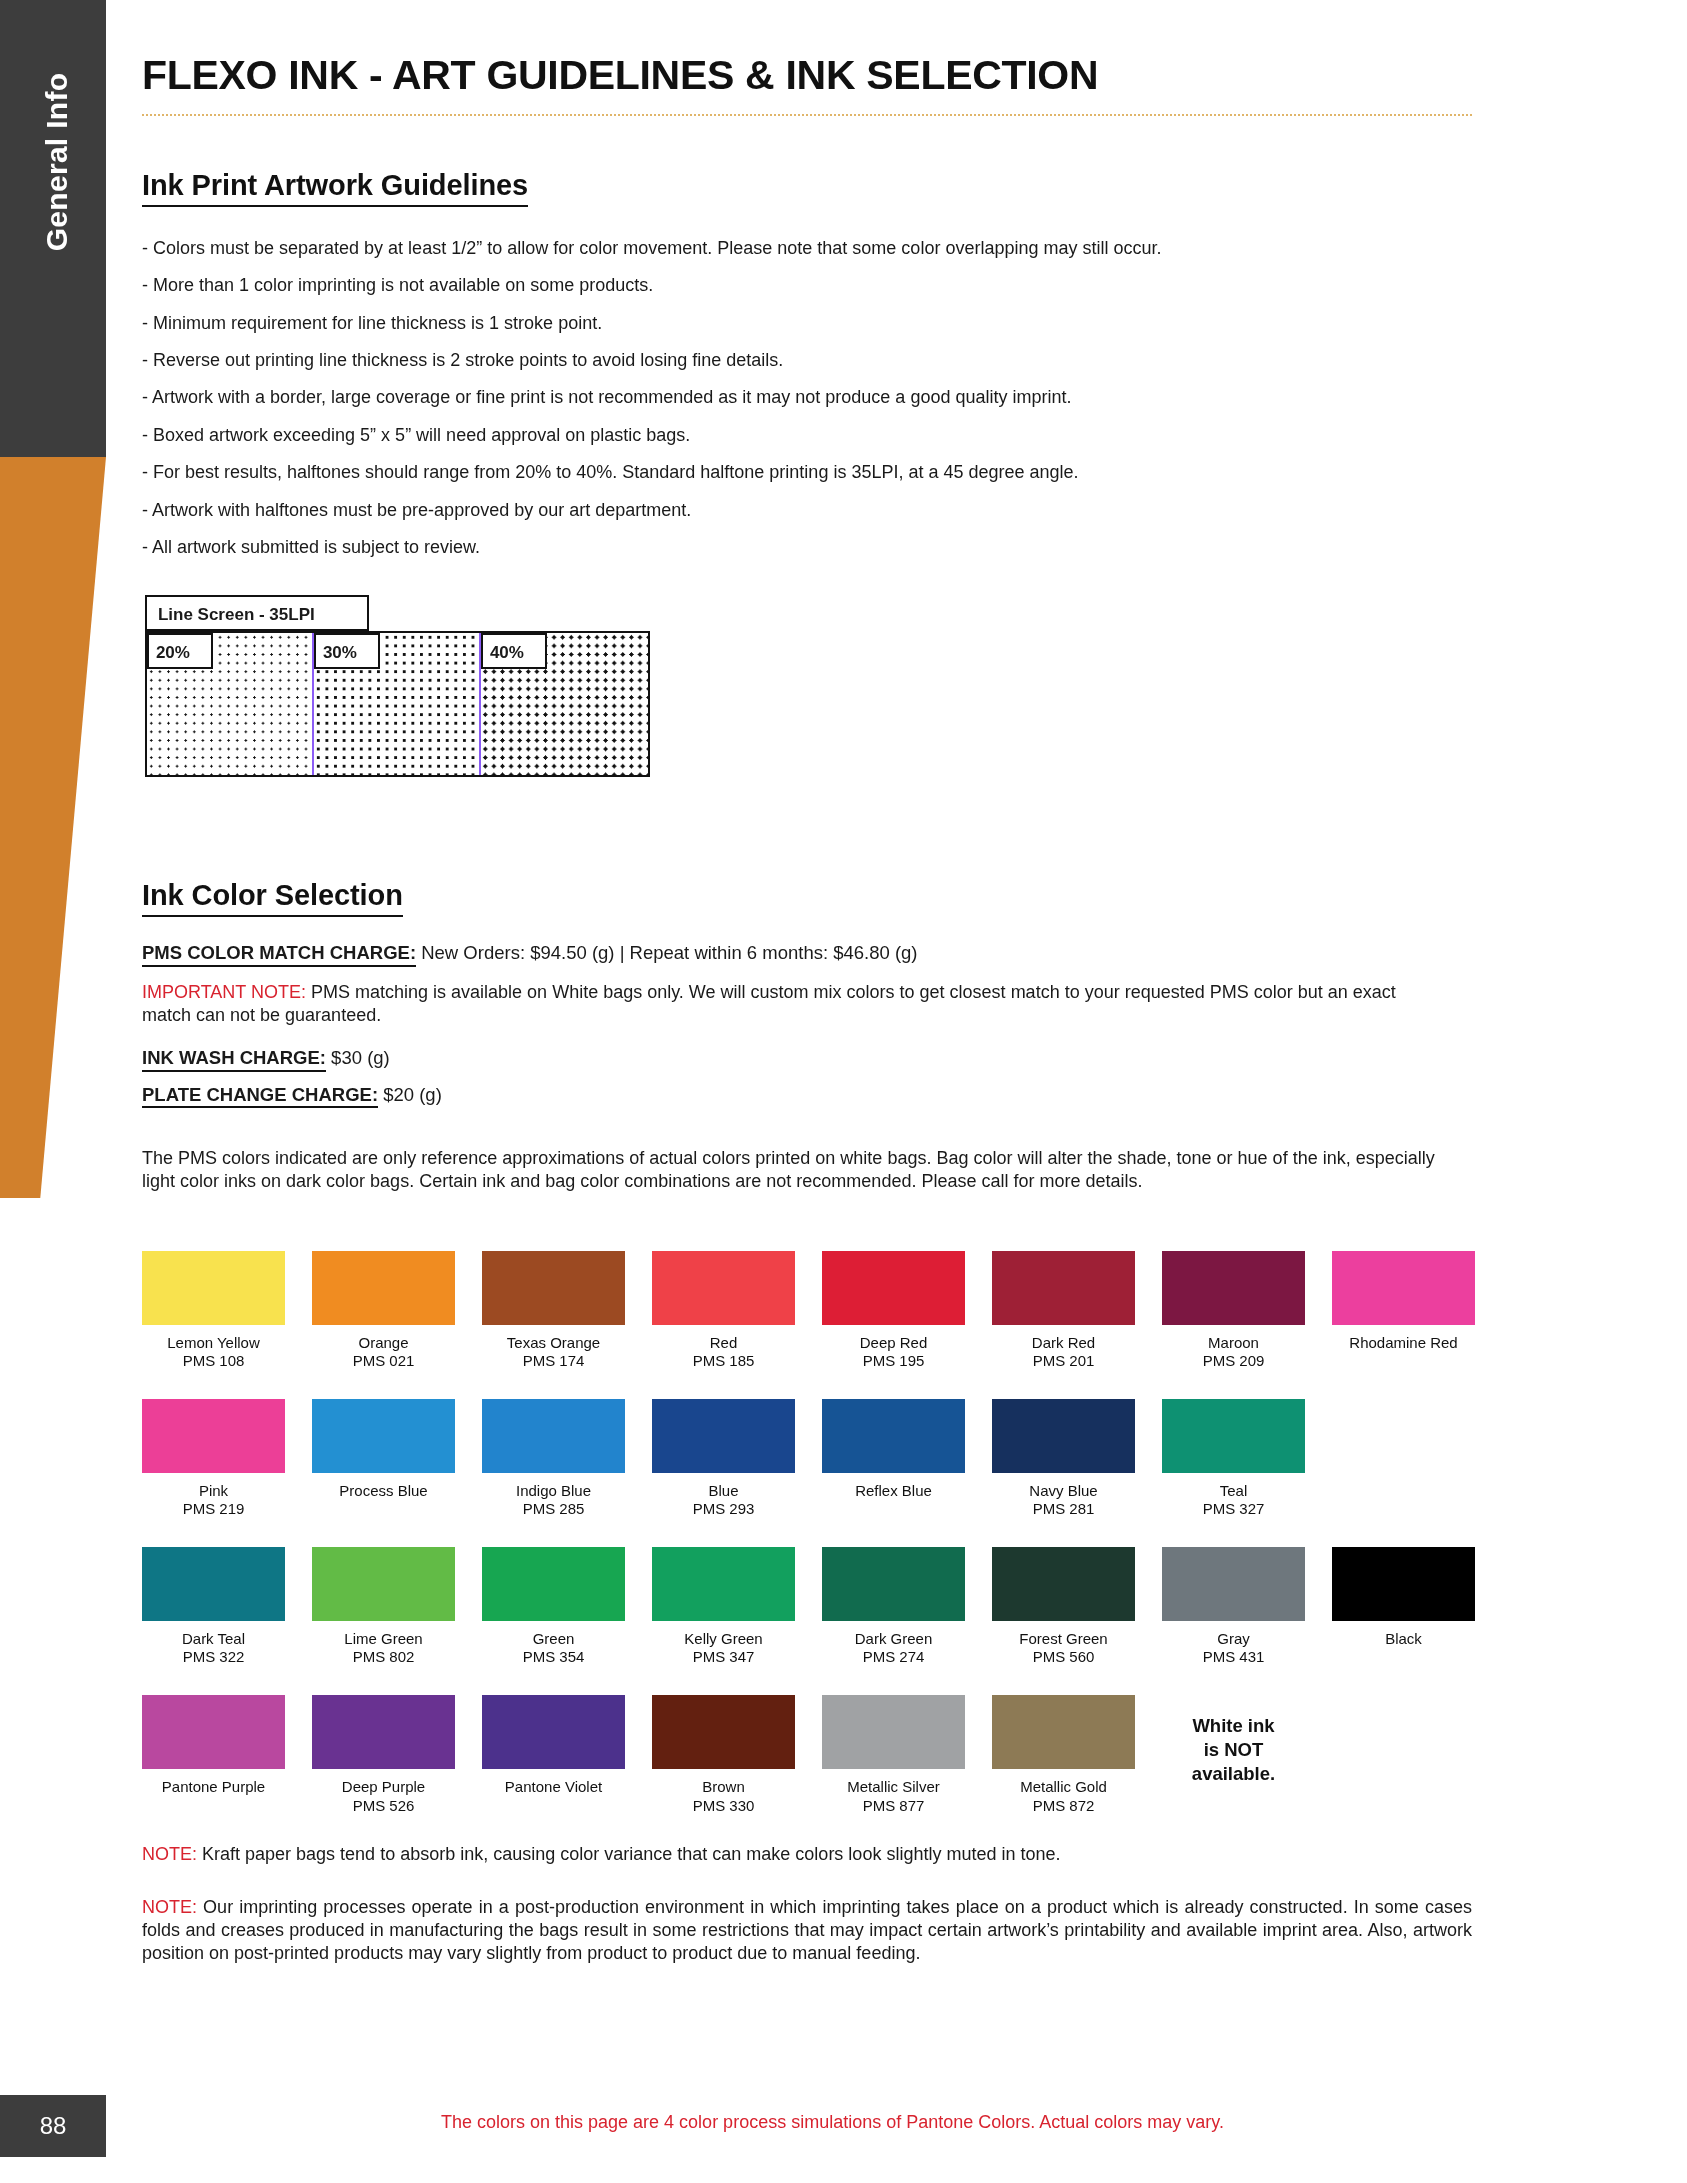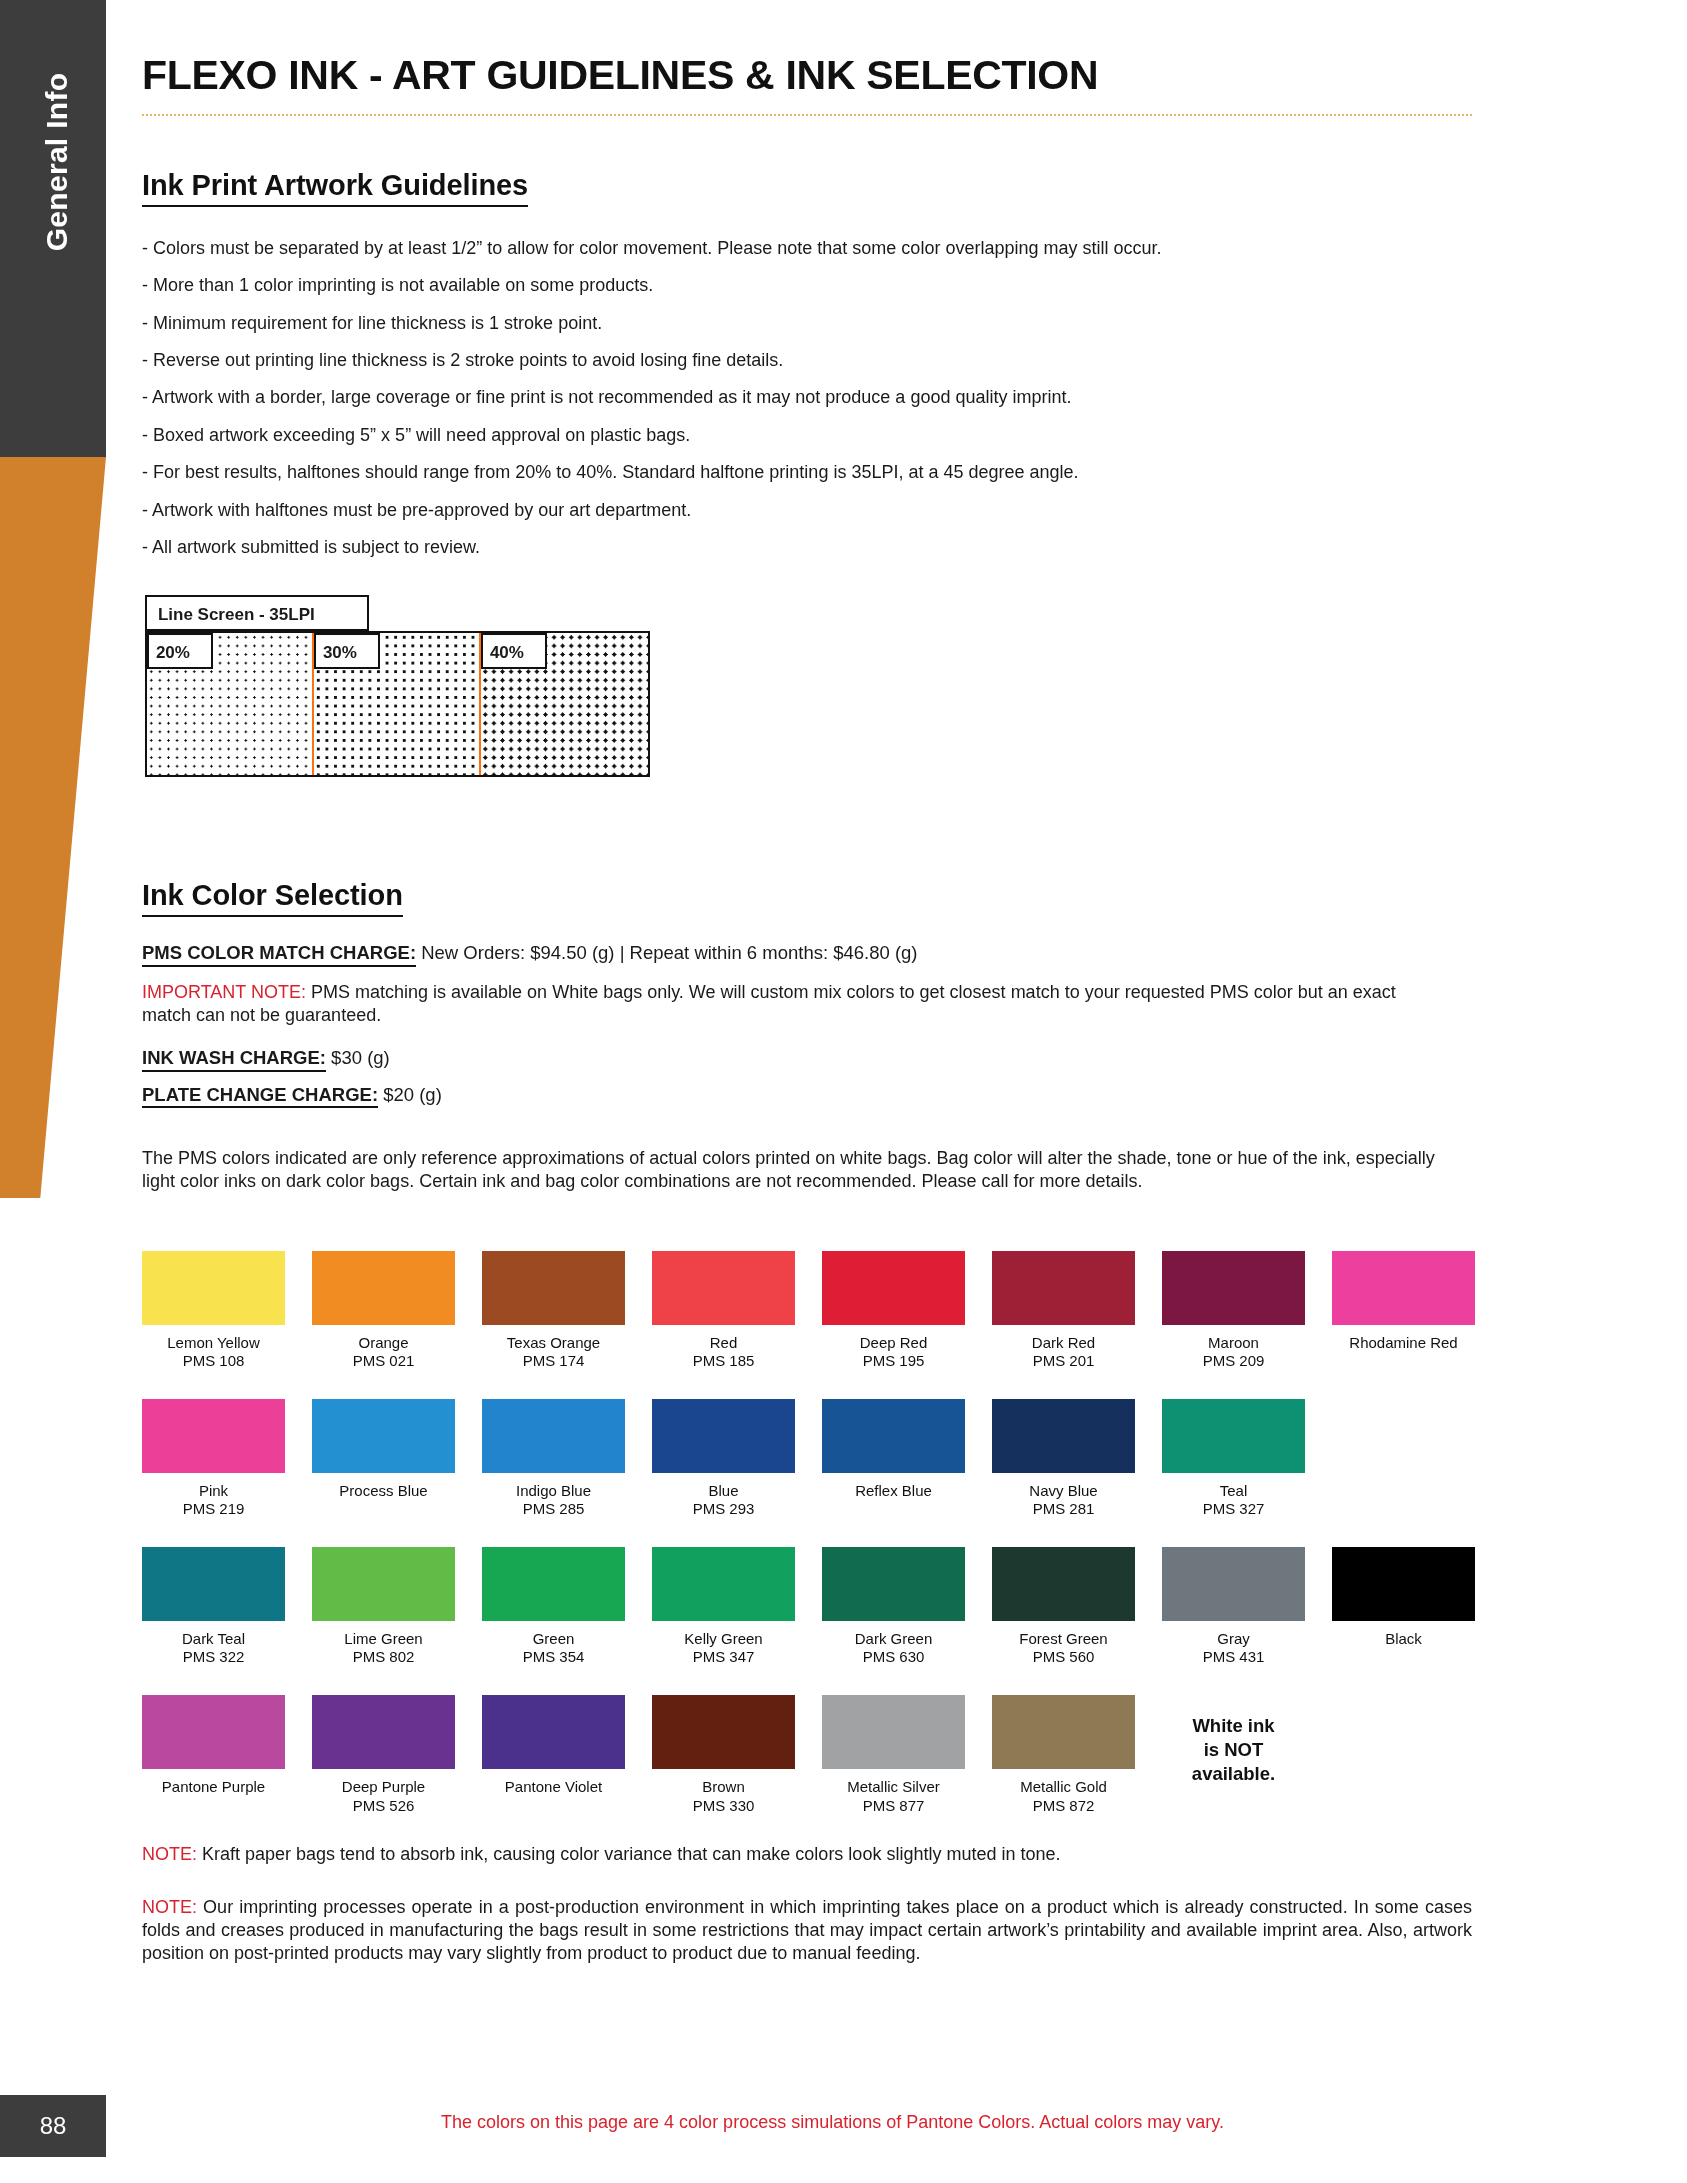--- a/index.html
+++ b/index.html
@@ -51,21 +51,21 @@
 
   
   #halftone{position:relative;margin-top:38px;margin-left:3.3px;width:513px;}
   #ls-label{
     position:absolute;left:0;top:0;width:224px;height:36px;
     border:2px solid #111;background:#fff;z-index:3;
     font-size:17px;font-weight:bold;line-height:36px;padding-left:10.6px;
     box-sizing:border-box;
   }
   #ht-row{position:absolute;left:0;top:36px;display:flex;border:2px solid #111;box-sizing:border-box;}
-  .ht-cell{width:167px;height:142px;position:relative;box-sizing:border-box;border-right:2px solid #f97316;}
+  .ht-cell{width:167px;height:142px;position:relative;box-sizing:border-box;border-right:2px solid #8b5cf6;}
   .ht-cell:last-child{border-right:none;}
   .ht-fill{position:absolute;inset:0;}
   .ht-20{background-image:radial-gradient(#111 1.1px, transparent 1.2px);background-size:8.6px 8.6px;}
   .ht-30{background-image:radial-gradient(#111 1.6px, transparent 1.7px);background-size:8.6px 8.6px;}
   .ht-40{background-image:radial-gradient(#111 2px, transparent 2.1px);background-size:8.6px 8.6px;}
   .ht-tag{
     position:absolute;left:0;top:0;width:66px;height:36px;border:2px solid #111;
     background:#fff;font-size:17px;font-weight:bold;line-height:36px;
     padding-left:6.6px;box-sizing:border-box;z-index:2;
   }
@@ -273,21 +273,21 @@
           <div class="sw-pms">PMS 354</div>
         </div>
         <div class="sw-cell">
           <div class="sw-chip" style="background: rgb(18, 160, 94);"></div>
           <div class="sw-name">Kelly Green</div>
           <div class="sw-pms">PMS 347</div>
         </div>
         <div class="sw-cell">
           <div class="sw-chip" style="background: rgb(17, 107, 78);"></div>
           <div class="sw-name">Dark Green</div>
-          <div class="sw-pms">PMS 630</div>
+          <div class="sw-pms">PMS 274</div>
         </div>
         <div class="sw-cell">
           <div class="sw-chip" style="background: rgb(29, 57, 47);"></div>
           <div class="sw-name">Forest Green</div>
           <div class="sw-pms">PMS 560</div>
         </div>
         <div class="sw-cell">
           <div class="sw-chip" style="background: rgb(110, 119, 125);"></div>
           <div class="sw-name">Gray</div>
           <div class="sw-pms">PMS 431</div>

